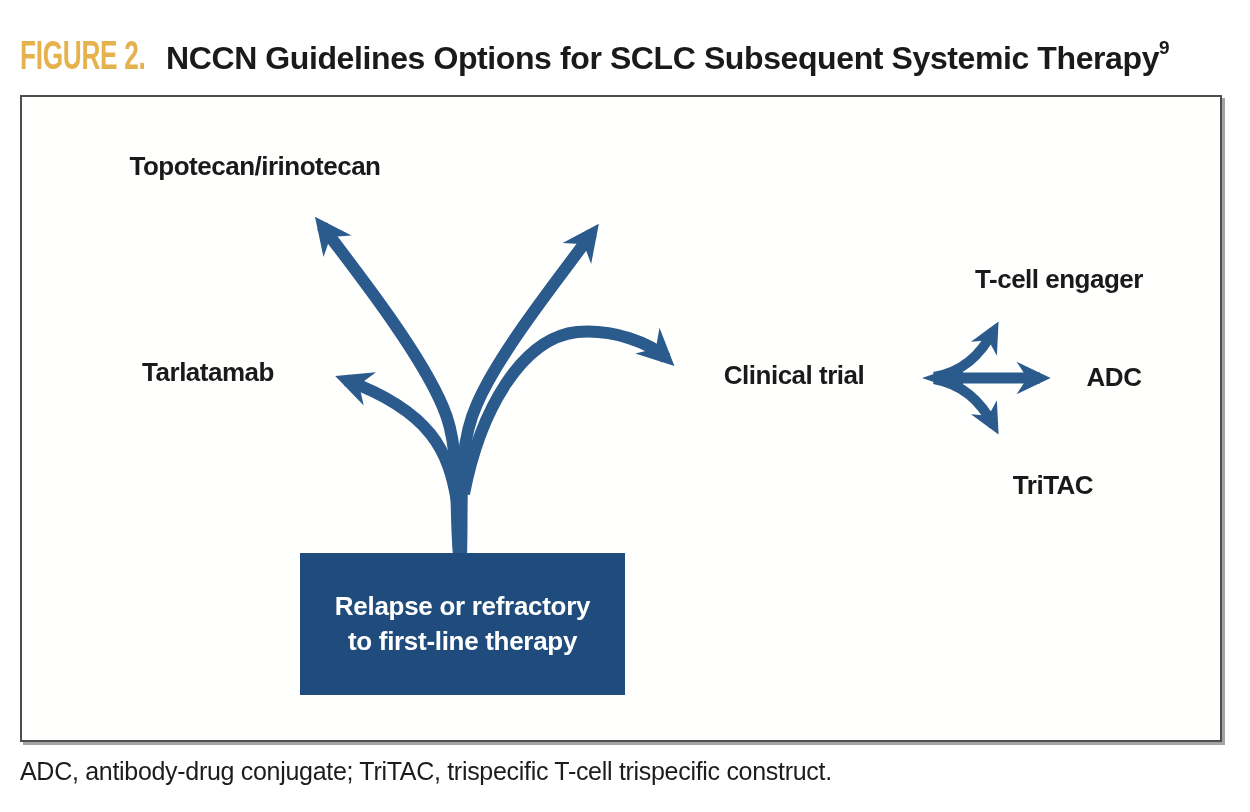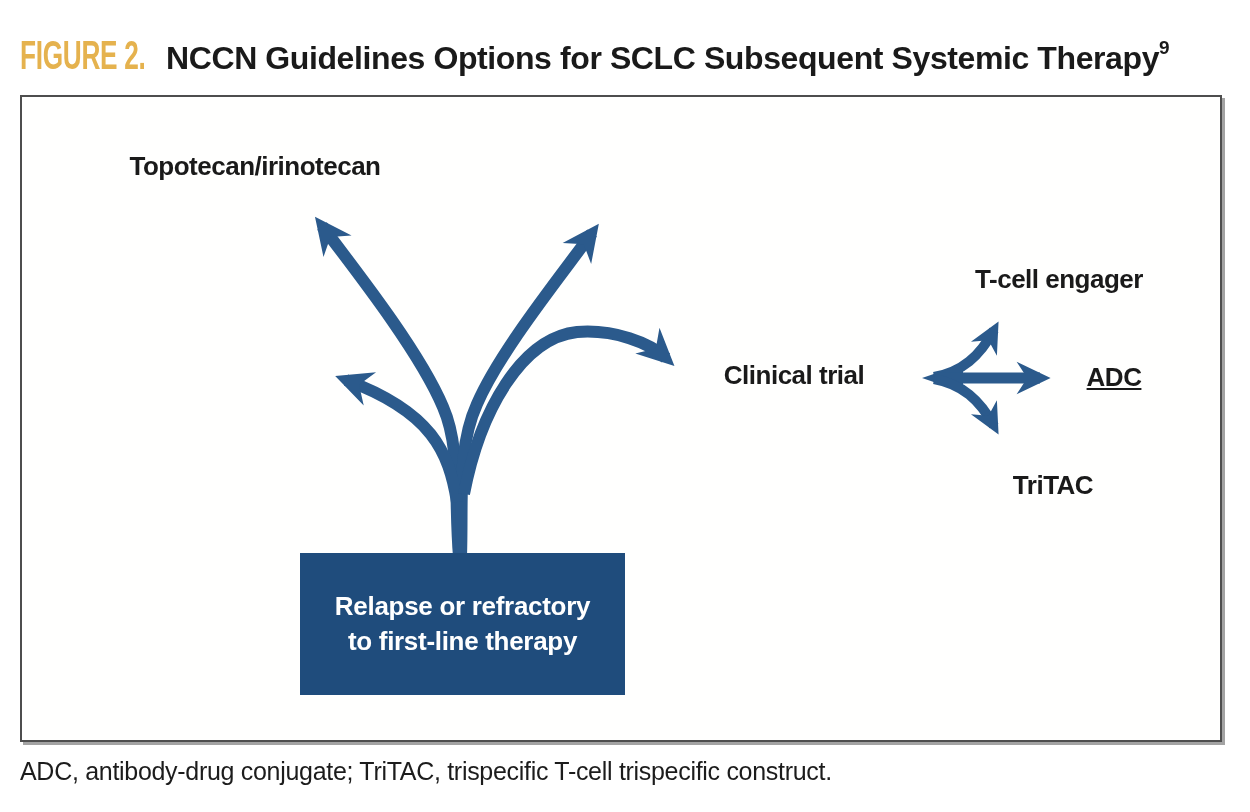--- a/index.html
+++ b/index.html
@@ -48,21 +48,21 @@
   .node{
     position:absolute;transform:translate(-50%,-50%);
     font-size:26px;font-weight:700;letter-spacing:-0.5px;
     color:var(--ink);white-space:nowrap;line-height:1;
   }
   .node-topotecan{left:255px;top:166px;}
   .node-lurbinectedin{left:714px;top:184px;}
   .node-tarlatamab{left:208px;top:372px;}
   .node-clinical{left:794px;top:375px;}
   .node-tcell{left:1059px;top:279px;}
-  .node-adc{left:1114px;top:377px;text-decoration:underline;}
+  .node-adc{left:1114px;top:377px;}
   .node-tritac{left:1053px;top:478px;margin-top:7px;}
 
   
   .root-box{
     position:absolute;left:300px;top:553px;width:325px;height:142px;
     background:var(--box);
     display:flex;flex-direction:column;justify-content:center;align-items:center;
     text-align:center;
   }
   .root-box span{
@@ -108,20 +108,21 @@
     <path d="M 922 378 L 963 364 L 963 392 Z" fill="#2B5A8C"></path>
 
     <path class="branch" marker-end="url(#ah)" d="M 934 377 C 962 372 980 356 994 330" stroke-width="10"></path>
 
     <path class="branch" marker-end="url(#ah)" d="M 934 378 L 1040 378" stroke-width="11"></path>
 
     <path class="branch" marker-end="url(#ah)" d="M 934 379 C 962 384 980 400 994 426" stroke-width="10"></path>
   </svg>
 
   <div class="node node-topotecan">Topotecan/irinotecan</div>
+  <div class="node node-tarlatamab">Tarlatamab</div>
   <div class="node node-clinical">Clinical trial</div>
   <div class="node node-tcell">T-cell engager</div>
   <div class="node node-adc">ADC</div>
   <div class="node node-tritac">TriTAC</div>
 
   <div class="root-box">
     <span>Relapse or refractory</span>
     <span>to first-line therapy</span>
   </div>
 

